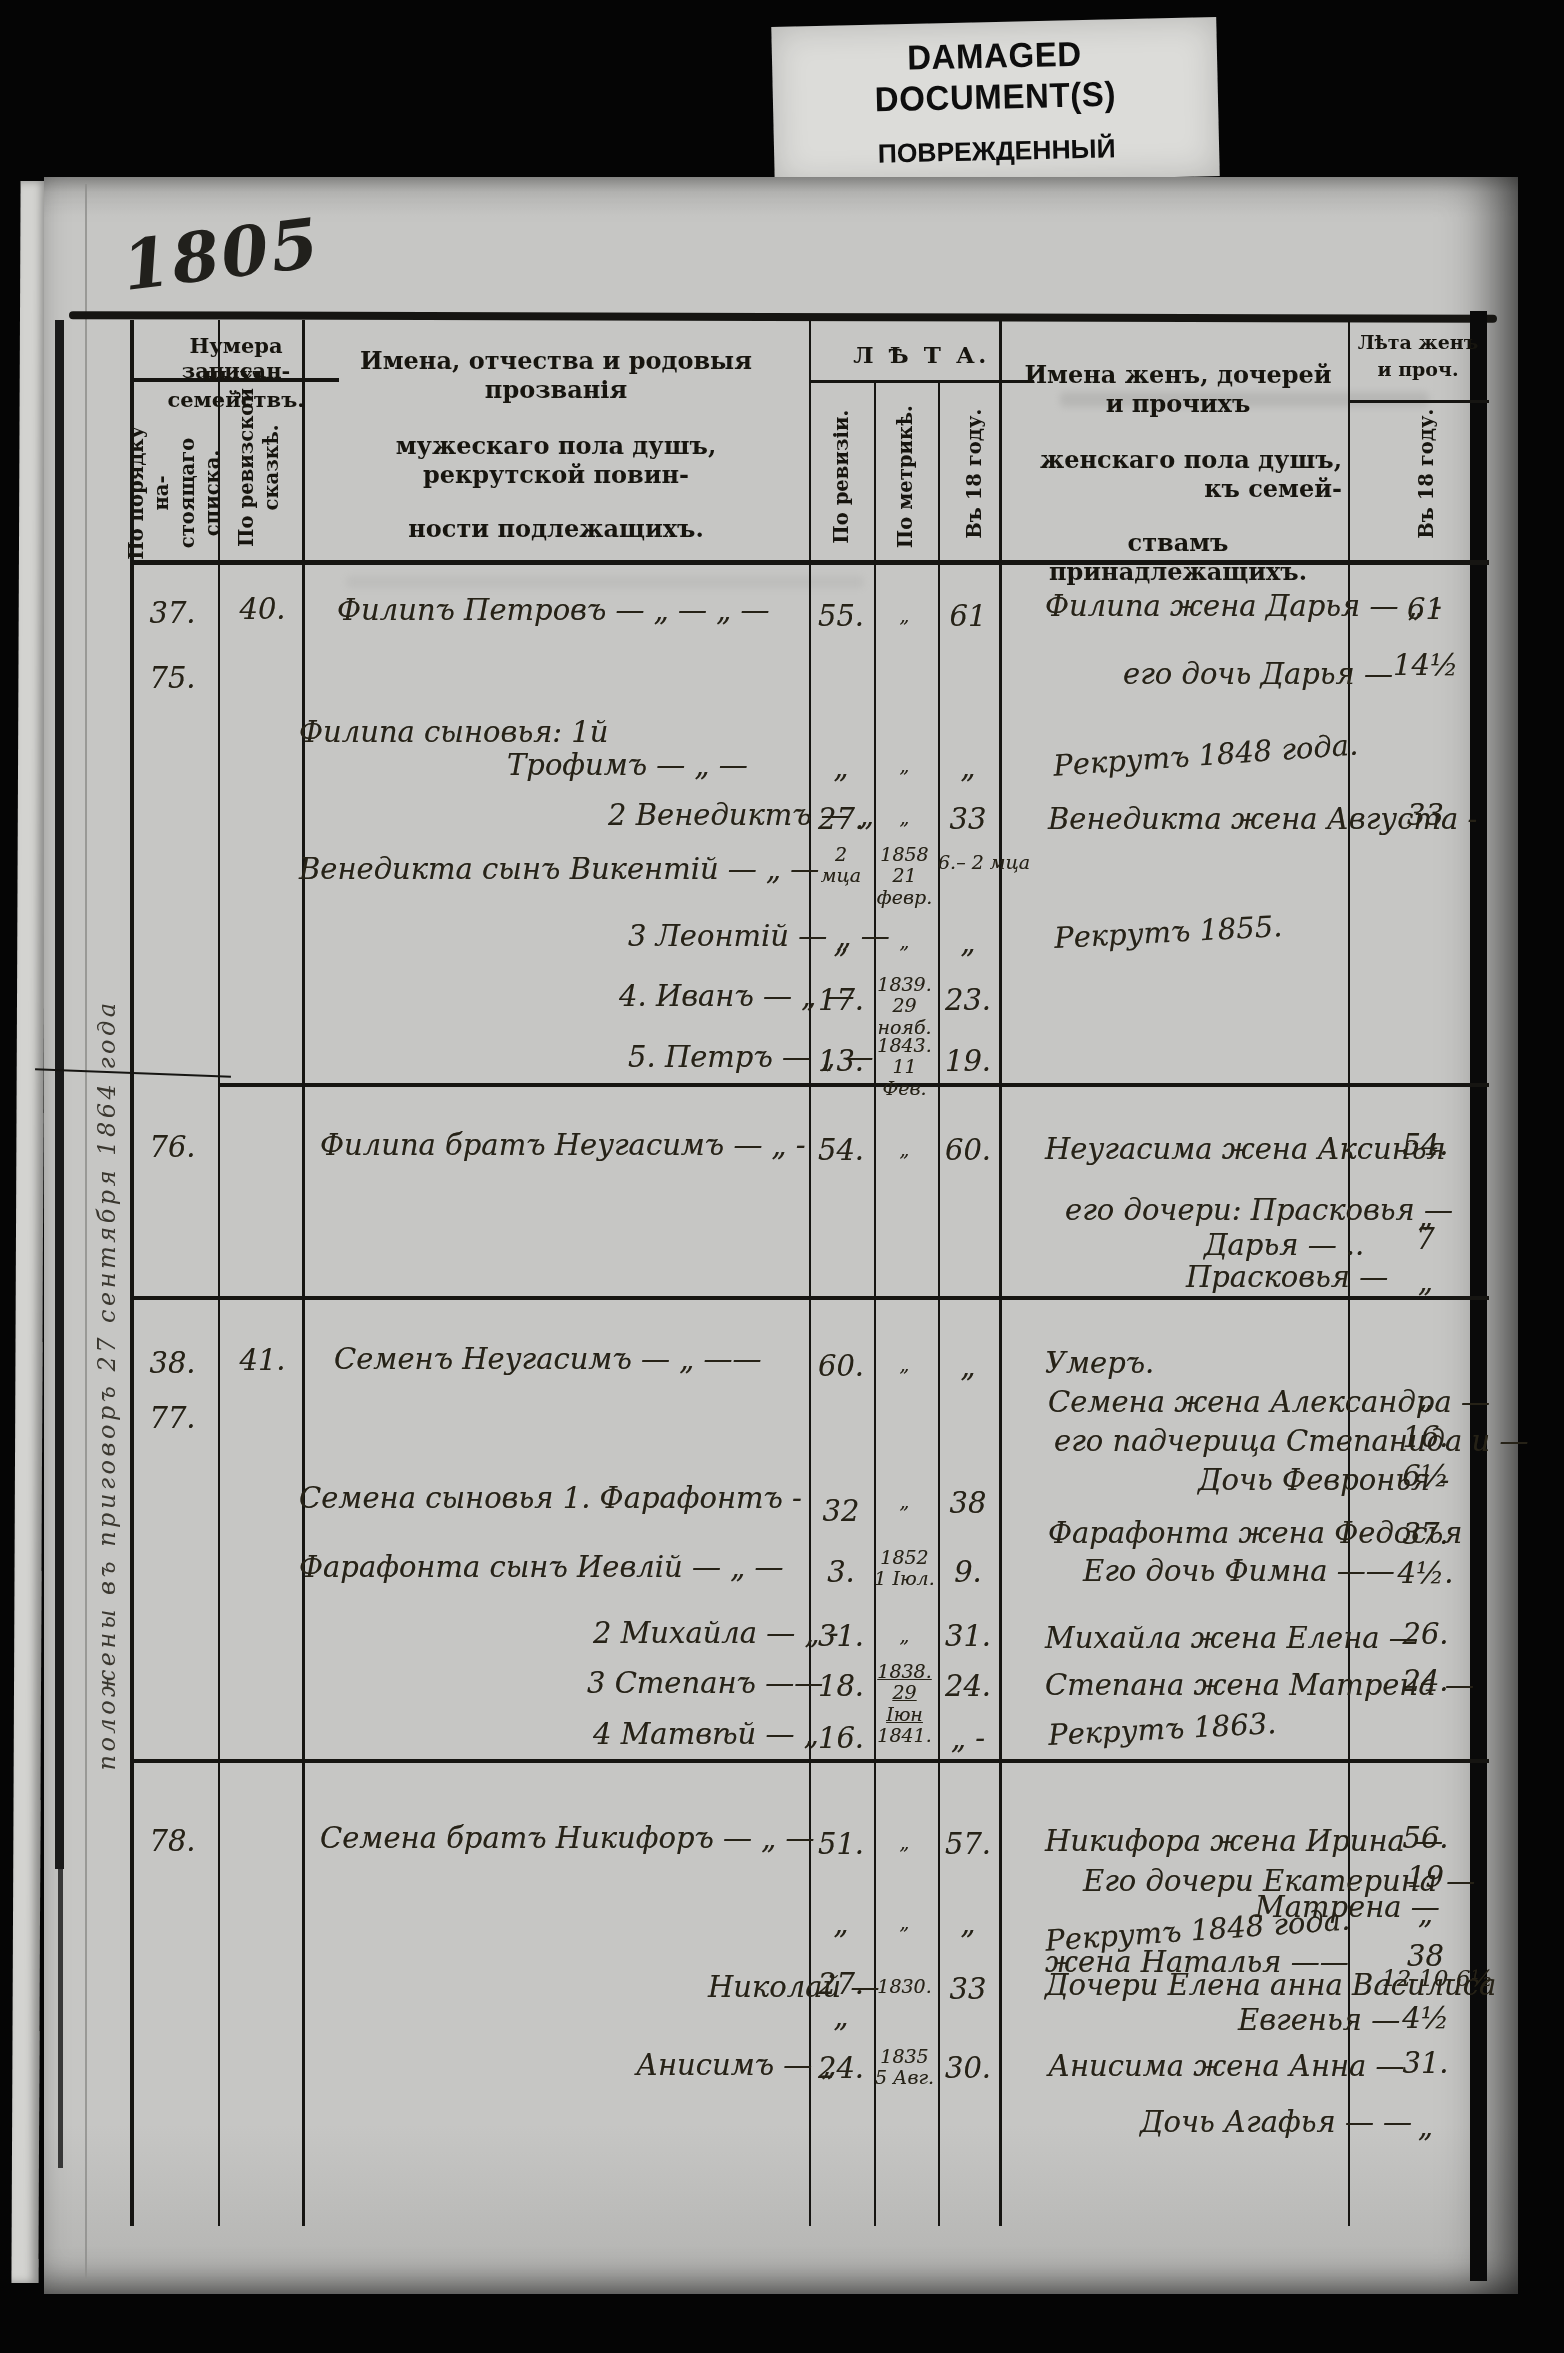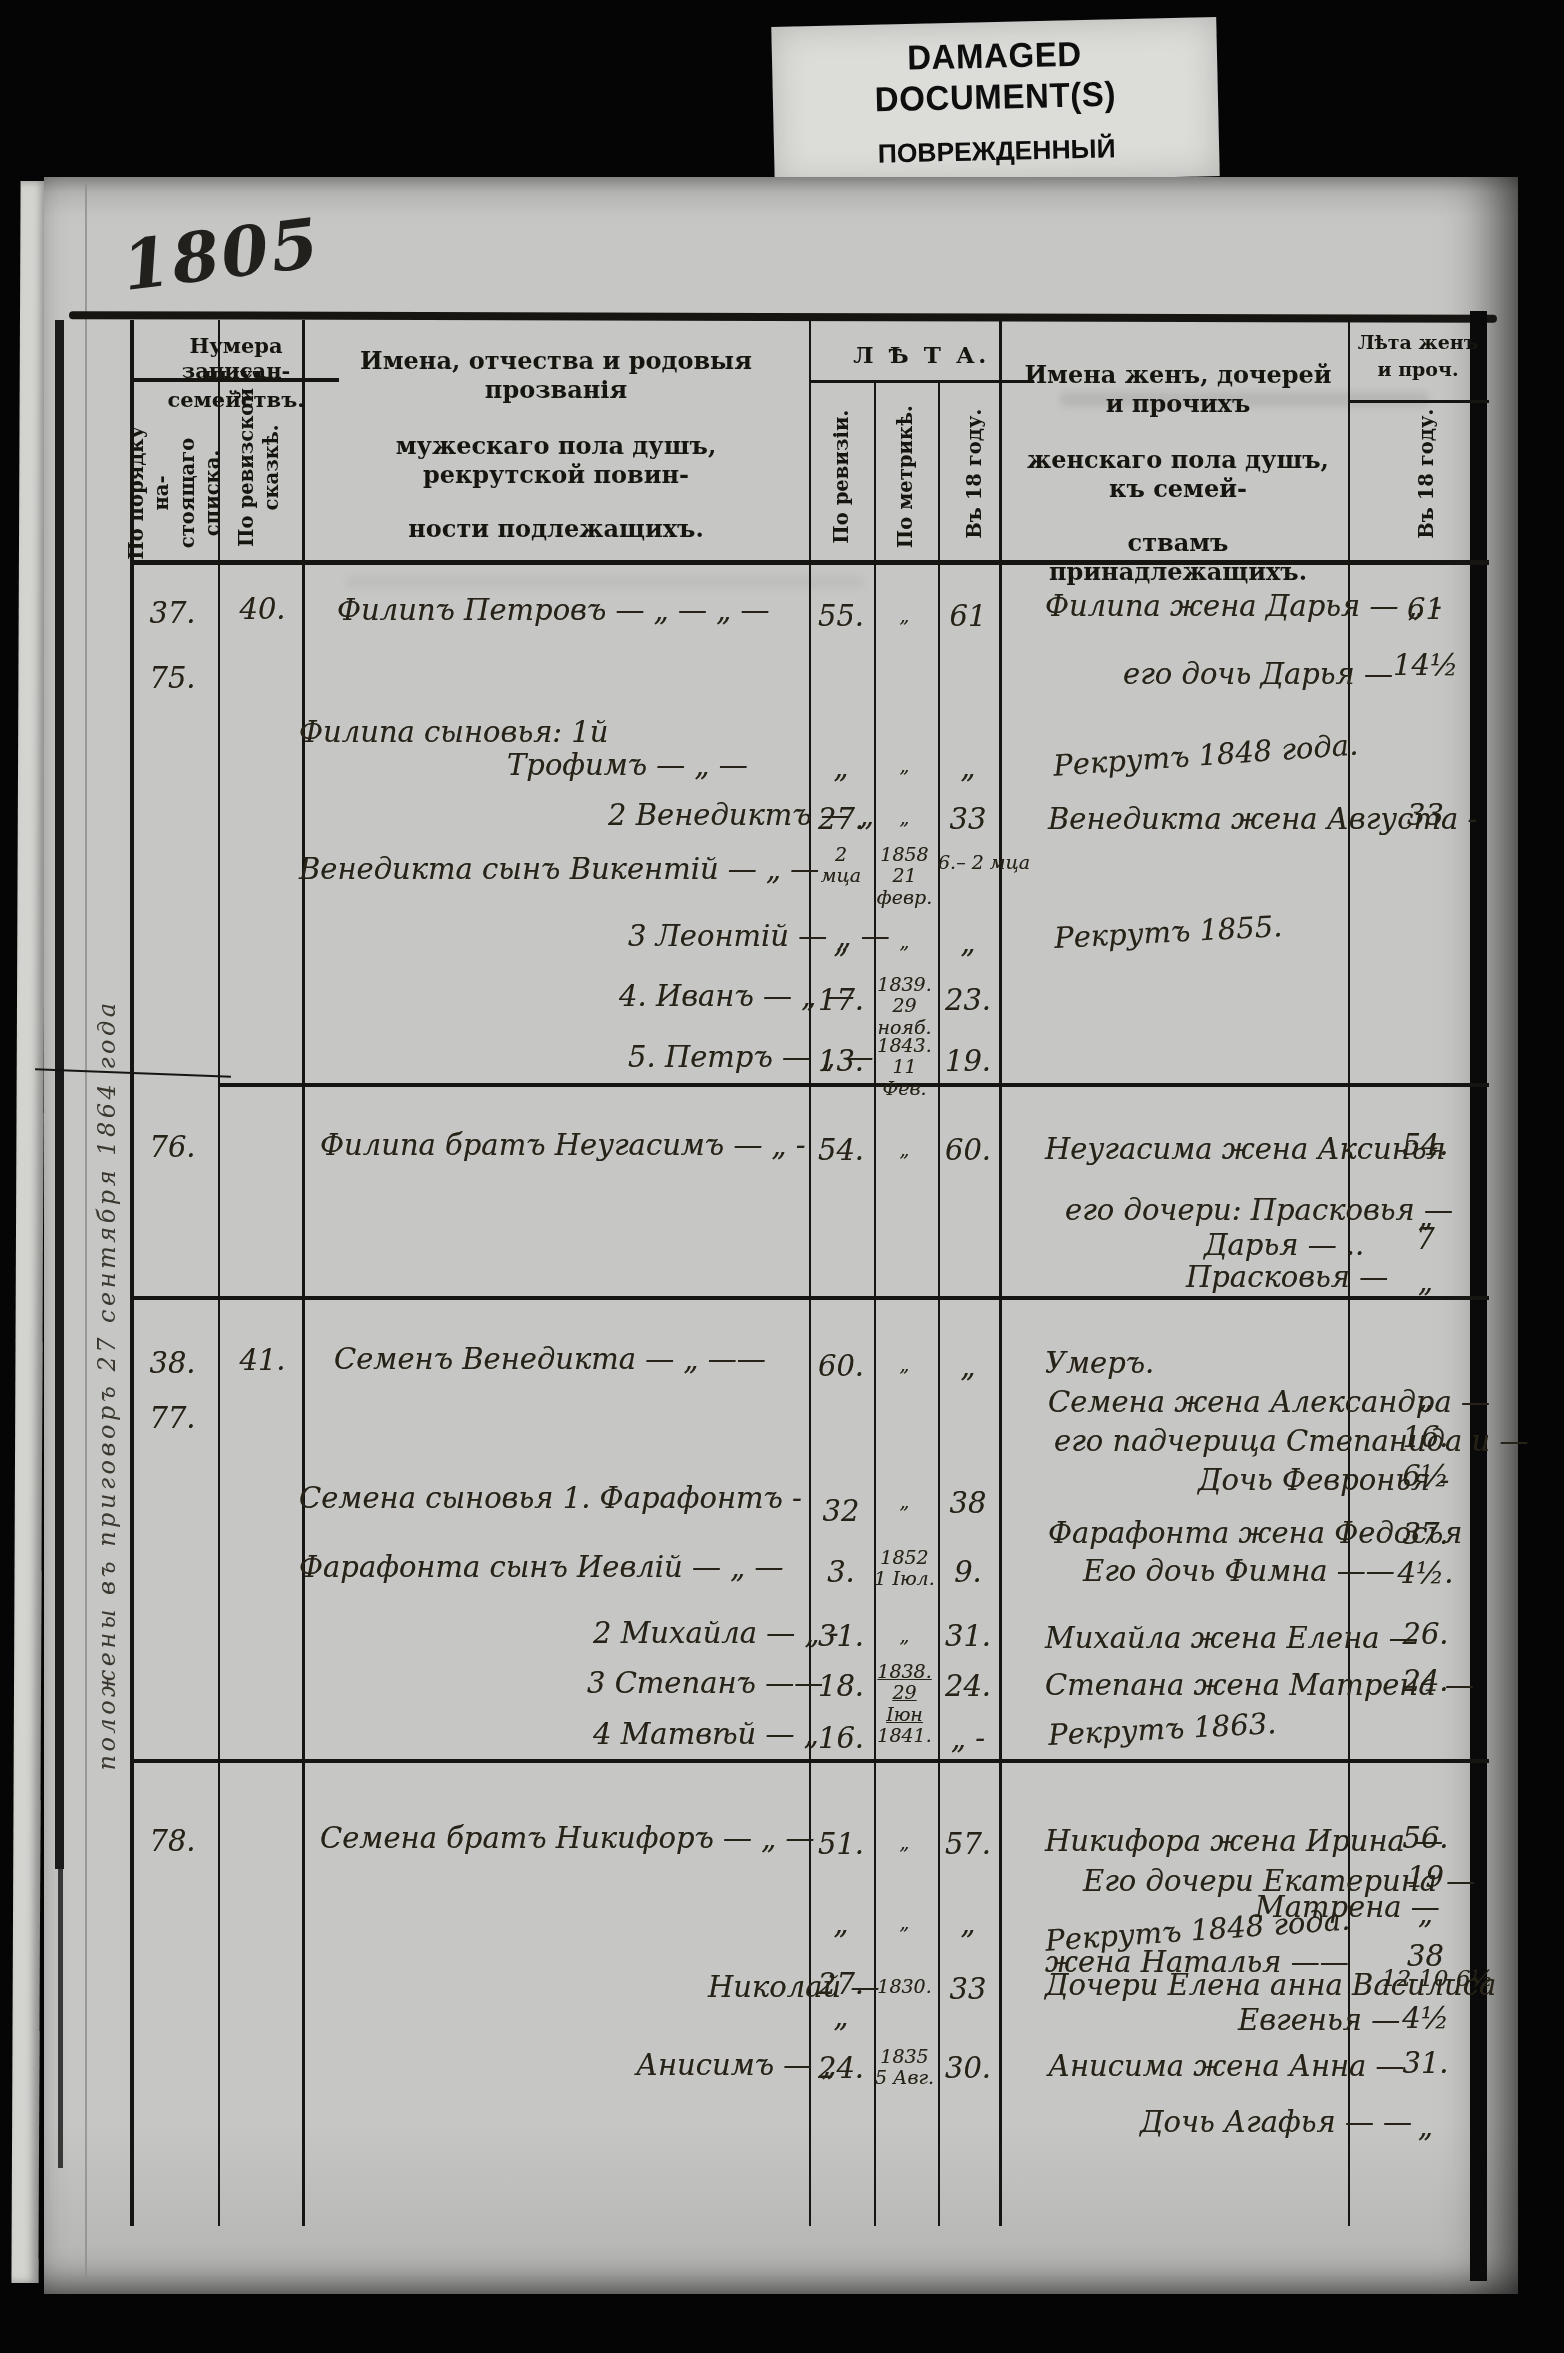--- a/index.html
+++ b/index.html
@@ -94,21 +94,21 @@
   <div class="vrot" style="left:173px;top:442px;width:173px;">По ревизской
 сказкѣ.</div>
   <div class="ph" style="left:311px;top:346px;width:490px;font-size:24px;">Имена,  отчества  и  родовыя  прозванія</div>
   <div class="ph" style="left:311px;top:431px;width:490px;font-size:24px;">мужескаго пола душъ,  рекрутской повин-</div>
   <div class="ph" style="left:311px;top:514px;width:490px;font-size:24px;">ности подлежащихъ.</div>
   <div class="ph" style="left:812px;top:341px;width:219px;font-size:23px;letter-spacing:3.5px;">Л Ѣ Т А.</div>
   <div class="vrot" style="left:758px;top:464px;width:167px;">По ревизіи.</div>
   <div class="vrot" style="left:822px;top:464px;width:167px;">По метрикѣ.</div>
   <div class="vrot" style="left:885px;top:461px;width:179px;">Въ 18      году.</div>
   <div class="ph" style="left:1014px;top:360px;width:328px;font-size:24px;">Имена женъ,  дочерей и прочихъ</div>
-  <div class="ph" style="left:1014px;top:445px;width:328px;font-size:24px;">женскаго пола душъ,  къ семей-</div>
+  <div class="ph" style="left:1014px;top:445px;width:328px;font-size:24px;text-align:right;">женскаго пола душъ,  къ семей-</div>
   <div class="ph" style="left:1014px;top:528px;width:328px;font-size:24px;">ствамъ принадлежащихъ.</div>
   <div class="ph" style="left:1352px;top:331px;width:132px;font-size:19px;">Лѣта женъ</div>
   <div class="ph" style="left:1352px;top:358px;width:132px;font-size:19px;">и проч.</div>
   <div class="vrot" style="left:1340px;top:461px;width:173px;">Въ 18    году.</div>
 
   <div class="hw cn1" style="top:596px;">37.</div>
   <div class="hw cn2" style="top:592px;">40.</div>
   <div class="hw" style="left:337px;top:593px;">Филипъ Петровъ — „ — „ —</div>
   <div class="hw crev" style="top:599px;">55.</div>
   <div class="hw cmetr" style="top:604px;">„</div>
@@ -169,21 +169,21 @@
 
   <div class="hw" style="left:1065px;top:1193px;">его дочери: Прасковья —</div>
   <div class="hw cfage" style="top:1199px;">„</div>
   <div class="hw" style="left:1204px;top:1228px;">Дарья — ..</div>
   <div class="hw cfage" style="top:1222px;">7</div>
   <div class="hw" style="left:1186px;top:1260px;">Прасковья —</div>
   <div class="hw cfage" style="top:1264px;">„</div>
 
   <div class="hw cn1" style="top:1346px;">38.</div>
   <div class="hw cn2" style="top:1343px;">41.</div>
-  <div class="hw" style="left:334px;top:1342px;">Семенъ Венедикта — „ ——</div>
+  <div class="hw" style="left:334px;top:1342px;">Семенъ Неугасимъ — „ ——</div>
   <div class="hw crev" style="top:1349px;">60.</div>
   <div class="hw cmetr" style="top:1353px;">„</div>
   <div class="hw cyear" style="top:1349px;">„</div>
   <div class="hw" style="left:1045px;top:1346px;">Умеръ.</div>
 
   <div class="hw cn1" style="top:1401px;">77.</div>
   <div class="hw" style="left:1048px;top:1385px;">Семена жена Александра —</div>
   <div class="hw cfage" style="top:1381px;">„</div>
   <div class="hw" style="left:1054px;top:1424px;">его падчерица Степанида и —</div>
   <div class="hw cfage" style="top:1420px;">16.</div>

